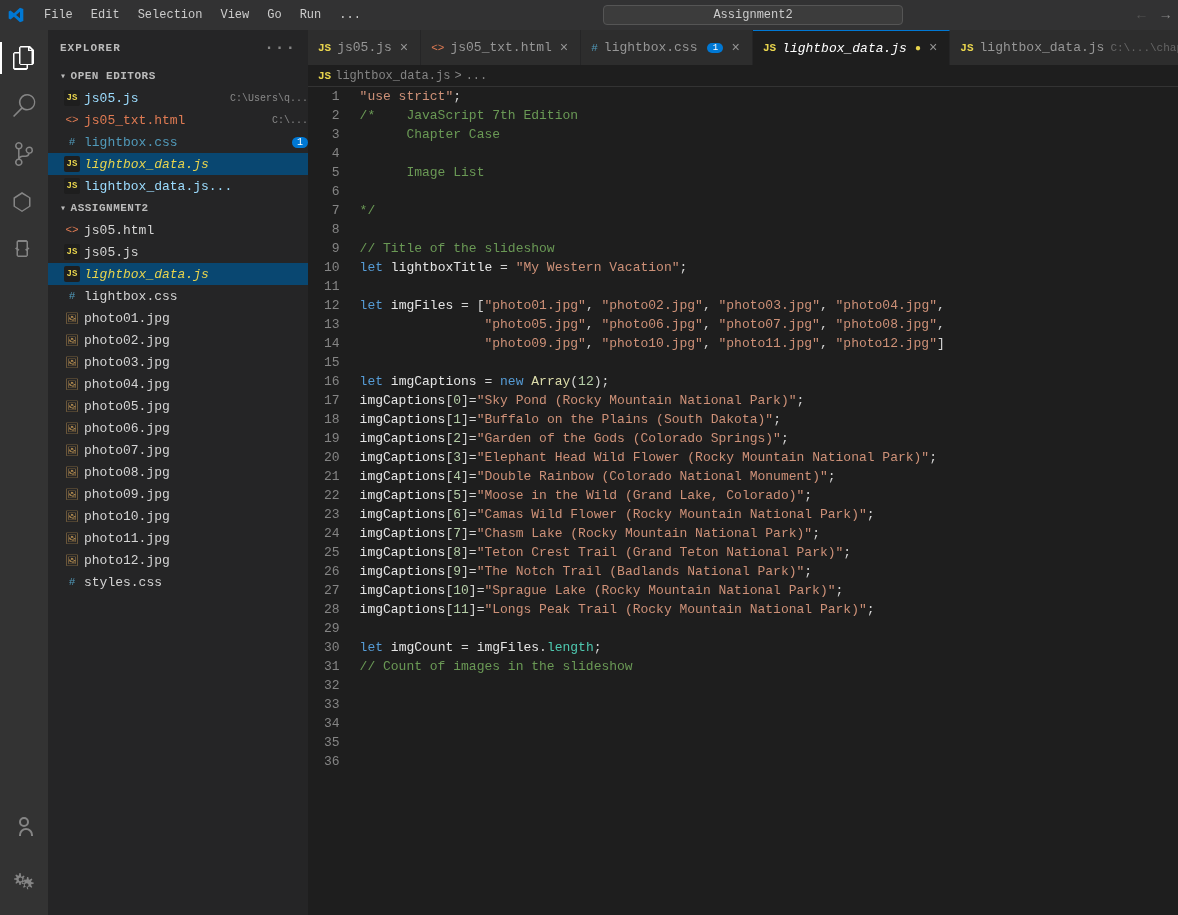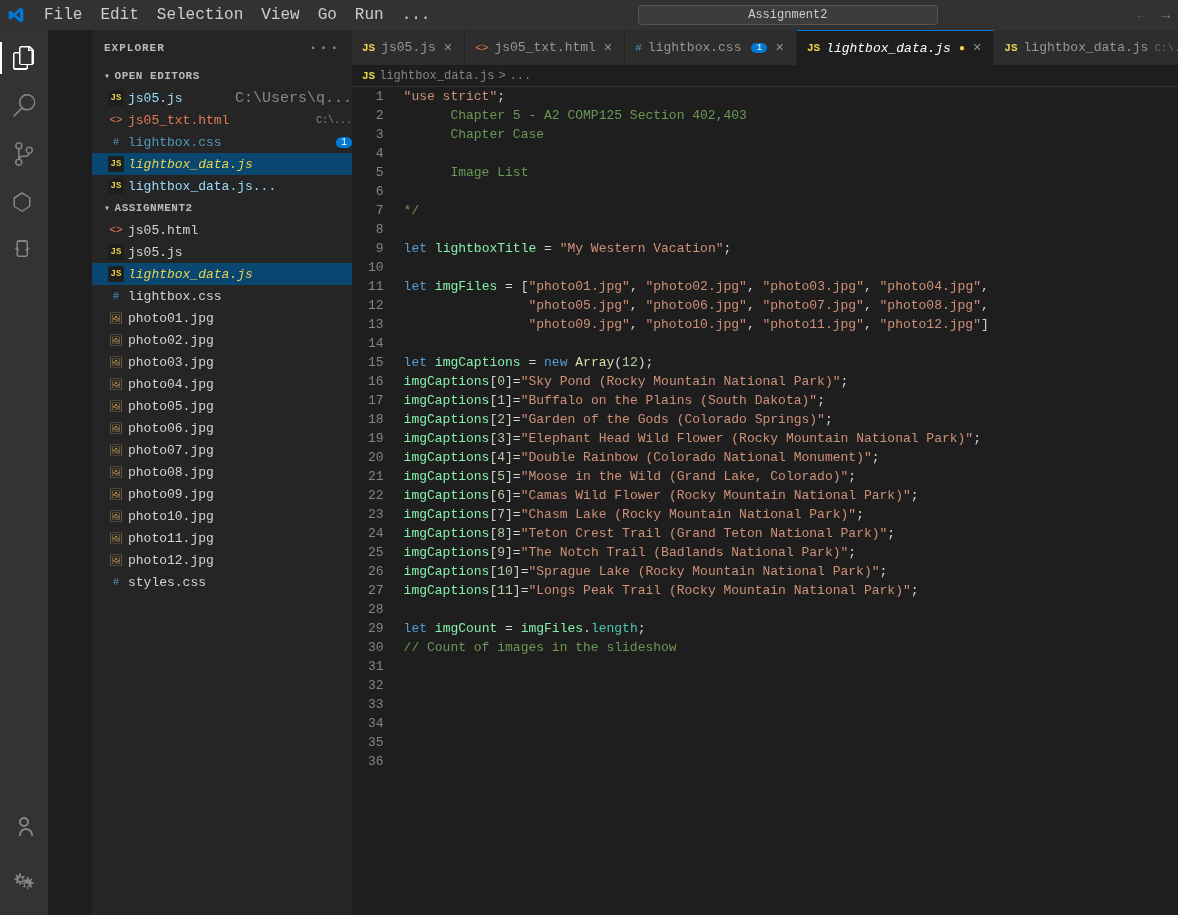--- a/index.html
+++ b/index.html
@@ -34,21 +34,21 @@
       height: 16px;
       flex-shrink: 0;
     }
     .menu-items {
       display: flex;
       gap: 2px;
     }
     .menu-item {
       padding: 2px 8px;
       color: #ccc;
-      font-size: 16px;
+      font-size: 12px;
       cursor: pointer;
       border-radius: 3px;
     }
     .title-bar-center {
       flex: 1;
       display: flex;
       justify-content: center;
       align-items: center;
     }
     .search-box {
@@ -113,21 +113,20 @@
     .activity-icon svg { width: 24px; height: 24px; }
 
     
     .sidebar {
       width: 260px;
       background: #252526;
       display: flex;
       flex-direction: column;
       flex-shrink: 0;
       overflow: hidden;
-      margin-left: 44px;
     }
     .sidebar-header {
       padding: 8px 12px;
       font-size: 11px;
       font-weight: 700;
       color: #bbb;
       letter-spacing: 1px;
       text-transform: uppercase;
       display: flex;
       align-items: center;
@@ -272,21 +271,21 @@
       line-height: 19px;
       white-space: pre;
       font-size: 13px;
     }
 
     
     .c-string { color: #ce9178; }
     .c-comment { color: #6a9955; }
     .c-keyword { color: #569cd6; }
     .c-number { color: #b5cea8; }
-    .c-variable { color: #86efac; }
+    .c-variable { color: #e5e5e5; }
     .c-function { color: #dcdcaa; }
     .c-plain { color: #d4d4d4; }
     .c-property { color: #4ec9b0; }
     .c-highlight { background: #264f78; }
 
     .lightbulb {
       color: #e8d44d;
       font-size: 13px;
       margin-right: 4px;
     }
@@ -365,21 +364,21 @@
     </div>
 
     <div class="sidebar-section-header">
       <span class="chevron">▾</span>
       <span>OPEN EDITORS</span>
     </div>
 
     <div class="sidebar-item">
       <div class="file-icon icon-js">JS</div>
       <span class="sidebar-item-label" style="color:#9cdcfe;">js05.js</span>
-      <span style="font-size:15px;color:#888;">C:\Users\q...</span>
+      <span style="font-size:10px;color:#888;">C:\Users\q...</span>
     </div>
 
     <div class="sidebar-item">
       <div class="file-icon icon-html">&lt;&gt;</div>
       <span class="sidebar-item-label" style="color:#e07b53;">js05_txt.html</span>
       <span style="font-size:10px;color:#888;">C:\...</span>
     </div>
 
     <div class="sidebar-item">
       <div class="file-icon icon-css">#</div>
@@ -548,36 +547,37 @@
         <span class="line-number">32</span>
         <span class="line-number">33</span>
         <span class="line-number">34</span>
         <span class="line-number">35</span>
         <span class="line-number">36</span>
       </div>
       <div class="code-content">
 
         <div class="code-line"><span class="c-string">"use strict"</span><span class="c-plain">;</span></div>
 
-
-        <div class="code-line"><span class="c-comment">      Chapter 5 - A2 COMP125 Section 402,403</span></div>
+        <div class="code-line"><span class="c-comment">/*    JavaScript 7th Edition</span></div>
+
 
         <div class="code-line"><span class="c-comment">      Chapter Case</span></div>
 
         <div class="code-line"><span class="c-comment"> </span></div>
 
         <div class="code-line"><span class="c-comment">      Image List</span></div>
 
         <div class="code-line"><span class="c-comment"> </span></div>
 
 
         <div class="code-line"><span class="c-comment">*/</span></div>
 
         <div class="code-line"> </div>
 
+        <div class="code-line"><span class="c-comment">// Title of the slideshow</span></div>
 
         <div class="code-line"><span class="c-keyword">let </span><span class="c-variable">lightboxTitle</span><span class="c-plain"> = </span><span class="c-string">"My Western Vacation"</span><span class="c-plain">;</span></div>
 
         <div class="code-line"> </div>
 
 
         <div class="code-line"><span class="c-keyword">let </span><span class="c-variable">imgFiles</span><span class="c-plain"> = [</span><span class="c-string">"photo01.jpg"</span><span class="c-plain">, </span><span class="c-string">"photo02.jpg"</span><span class="c-plain">, </span><span class="c-string">"photo03.jpg"</span><span class="c-plain">, </span><span class="c-string">"photo04.jpg"</span><span class="c-plain">,</span></div>
 
         <div class="code-line"><span class="c-plain">                </span><span class="c-string">"photo05.jpg"</span><span class="c-plain">, </span><span class="c-string">"photo06.jpg"</span><span class="c-plain">, </span><span class="c-string">"photo07.jpg"</span><span class="c-plain">, </span><span class="c-string">"photo08.jpg"</span><span class="c-plain">,</span></div>
 

